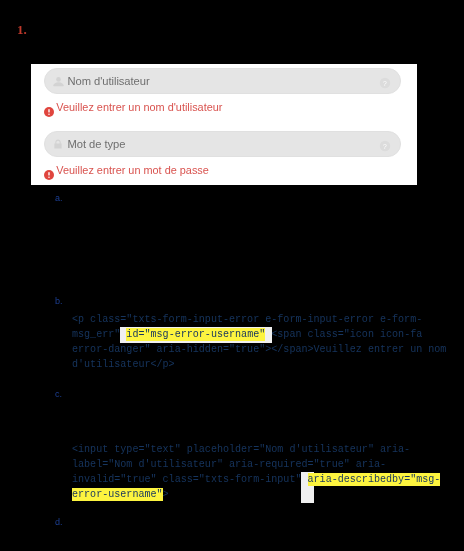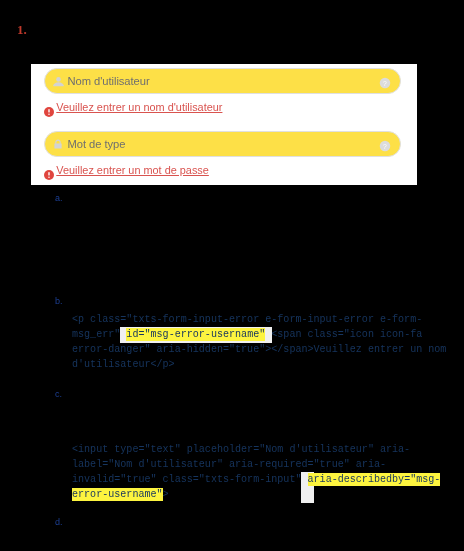--- a/index.html
+++ b/index.html
@@ -6,32 +6,32 @@
   body{width:464px;height:551px;background:#000;font-family:"Liberation Sans",sans-serif;overflow:hidden;}
   .page{position:relative;width:464px;height:551px;background:#000;}
 
   
   .marker{position:absolute;font-family:"Liberation Serif",serif;font-weight:bold;}
   .m-num{color:#c0392b;font-size:13px;}
   .m-alpha{color:#1c3f94;font-size:9px;font-family:"Liberation Sans",sans-serif;font-weight:normal;}
 
   
   .panel{position:absolute;left:31px;top:64px;width:386px;height:121px;background:#fff;}
-  .field{position:absolute;left:13px;width:357px;height:26px;border:1px solid #e0e0e0;border-radius:13px;background:#fde047;box-sizing:border-box;}
+  .field{position:absolute;left:13px;width:357px;height:26px;border:1px solid #e0e0e0;border-radius:13px;background:#e5e5e5;box-sizing:border-box;}
   .f-user{top:4px;}
   .f-pass{top:67px;}
   .f-icon{position:absolute;left:6.5px;top:6px;width:13px;height:13px;}
   .f-icon.lock{top:4px;left:7px;width:12px;height:12px;}
   .f-ph{position:absolute;left:22.5px;top:5.5px;font-size:11.2px;color:#6f6f6f;letter-spacing:-0.05px;}
   .f-help{position:absolute;right:9px;top:6px;width:12px;height:12px;}
   .errline{position:absolute;left:12px;height:16px;}
   .e-user{top:36.5px;}
   .e-pass{top:99.5px;}
   .err-icon{position:absolute;left:0.9px;top:2.8px;width:10px;height:10px;}
-  .err-text{position:absolute;left:13.3px;top:0.3px;font-size:10.9px;color:#d9534f;white-space:nowrap;text-decoration:underline;}
+  .err-text{position:absolute;left:13.3px;top:0.3px;font-size:10.9px;color:#d9534f;white-space:nowrap;}
 
   
   .code{position:absolute;font-family:"Liberation Mono",monospace;font-size:10.07px;line-height:15px;color:#16355f;white-space:pre-wrap;overflow-wrap:break-word;letter-spacing:0px;}
   .code .hl{background:#fdf43f;position:relative;z-index:1;padding:1px 0 0.8px;}
   .code .hl::before{content:"";position:absolute;left:-6.3px;right:-6.7px;top:-1.5px;bottom:-2.5px;background:#f0f0f0;z-index:-1;}
 </style>
 </head>
 <body>
 
 <div class="page">

